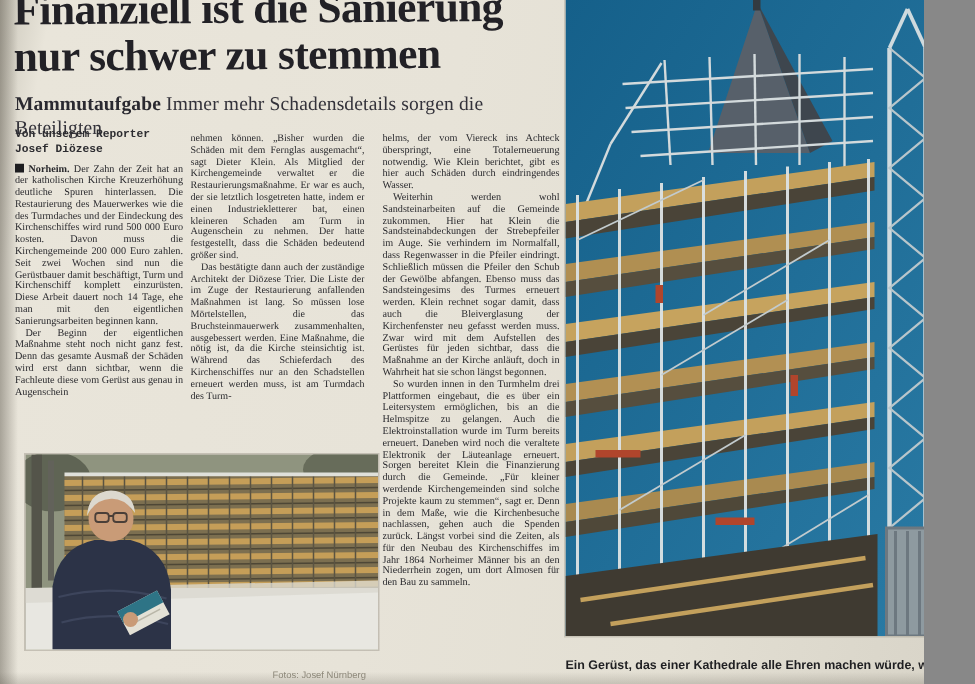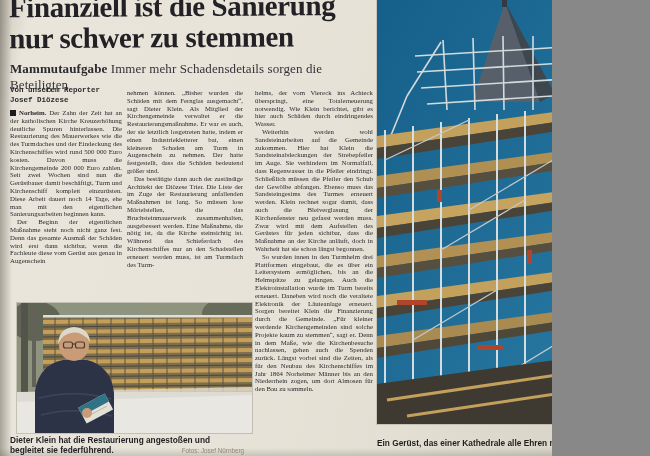--- a/index.html
+++ b/index.html
@@ -1,17 +1,17 @@
 <!DOCTYPE html>
 <html><head>
 <meta charset="utf-8">
 <style>
   html,body{margin:0;padding:0;background:#888;}
   .page{
-    position:relative;width:552px;height:456px;overflow:hidden;
+    position:relative;width:616px;height:456px;overflow:hidden;
     background:linear-gradient(100deg,#cbc7bb 0%,#e9e5da 5%,#e7e3d8 45%,#e3dfd3 75%,#d9d5c9 100%);
     font-family:"Liberation Serif",serif;color:#27272b;
   }
   .edge-shadow{position:absolute;left:0;top:0;width:12px;height:456px;
     background:linear-gradient(90deg,rgba(60,55,45,.38),rgba(60,55,45,0));pointer-events:none;}
   .bottom-shadow{position:absolute;left:0;bottom:0;width:650px;height:8px;
     background:linear-gradient(0deg,rgba(60,55,45,.18),rgba(60,55,45,0));pointer-events:none;}
   .headline{position:absolute;left:9px;top:-9px;width:366px;
     font-family:"Liberation Serif",serif;font-weight:bold;color:#222126;
     font-size:29px;line-height:31px;letter-spacing:-0.4px;transform:rotate(-0.4deg);}
@@ -139,21 +139,20 @@
       <g transform="rotate(-28 80 106)">
         <rect x="64" y="96" width="30" height="18" fill="#e3e1d6"></rect>
         <rect x="64" y="96" width="30" height="9" fill="#2e7486"></rect>
         <line x1="66" y1="108" x2="90" y2="108" stroke="#b9b6a8" stroke-width="1"></line>
       </g>
       <circle cx="70" cy="110" r="5" fill="#c99b77"></circle>
     </g>
   </svg>
 
   <div class="caption-left">
-    <span>Dieter Klein hat die Restaurierung angestoßen und begleitet sie federführend.</span>
     <span class="credit">Fotos: Josef Nürnberg</span>
   </div>
 
   <svg class="photo photo-right" viewBox="0 0 273 424">
     <defs>
       <linearGradient id="skyg" x1="0" y1="0" x2="1" y2="1">
         <stop offset="0" stop-color="#15608a"></stop>
           <stop offset="1" stop-color="#2b7ca6"></stop>
       </linearGradient>
     </defs>

